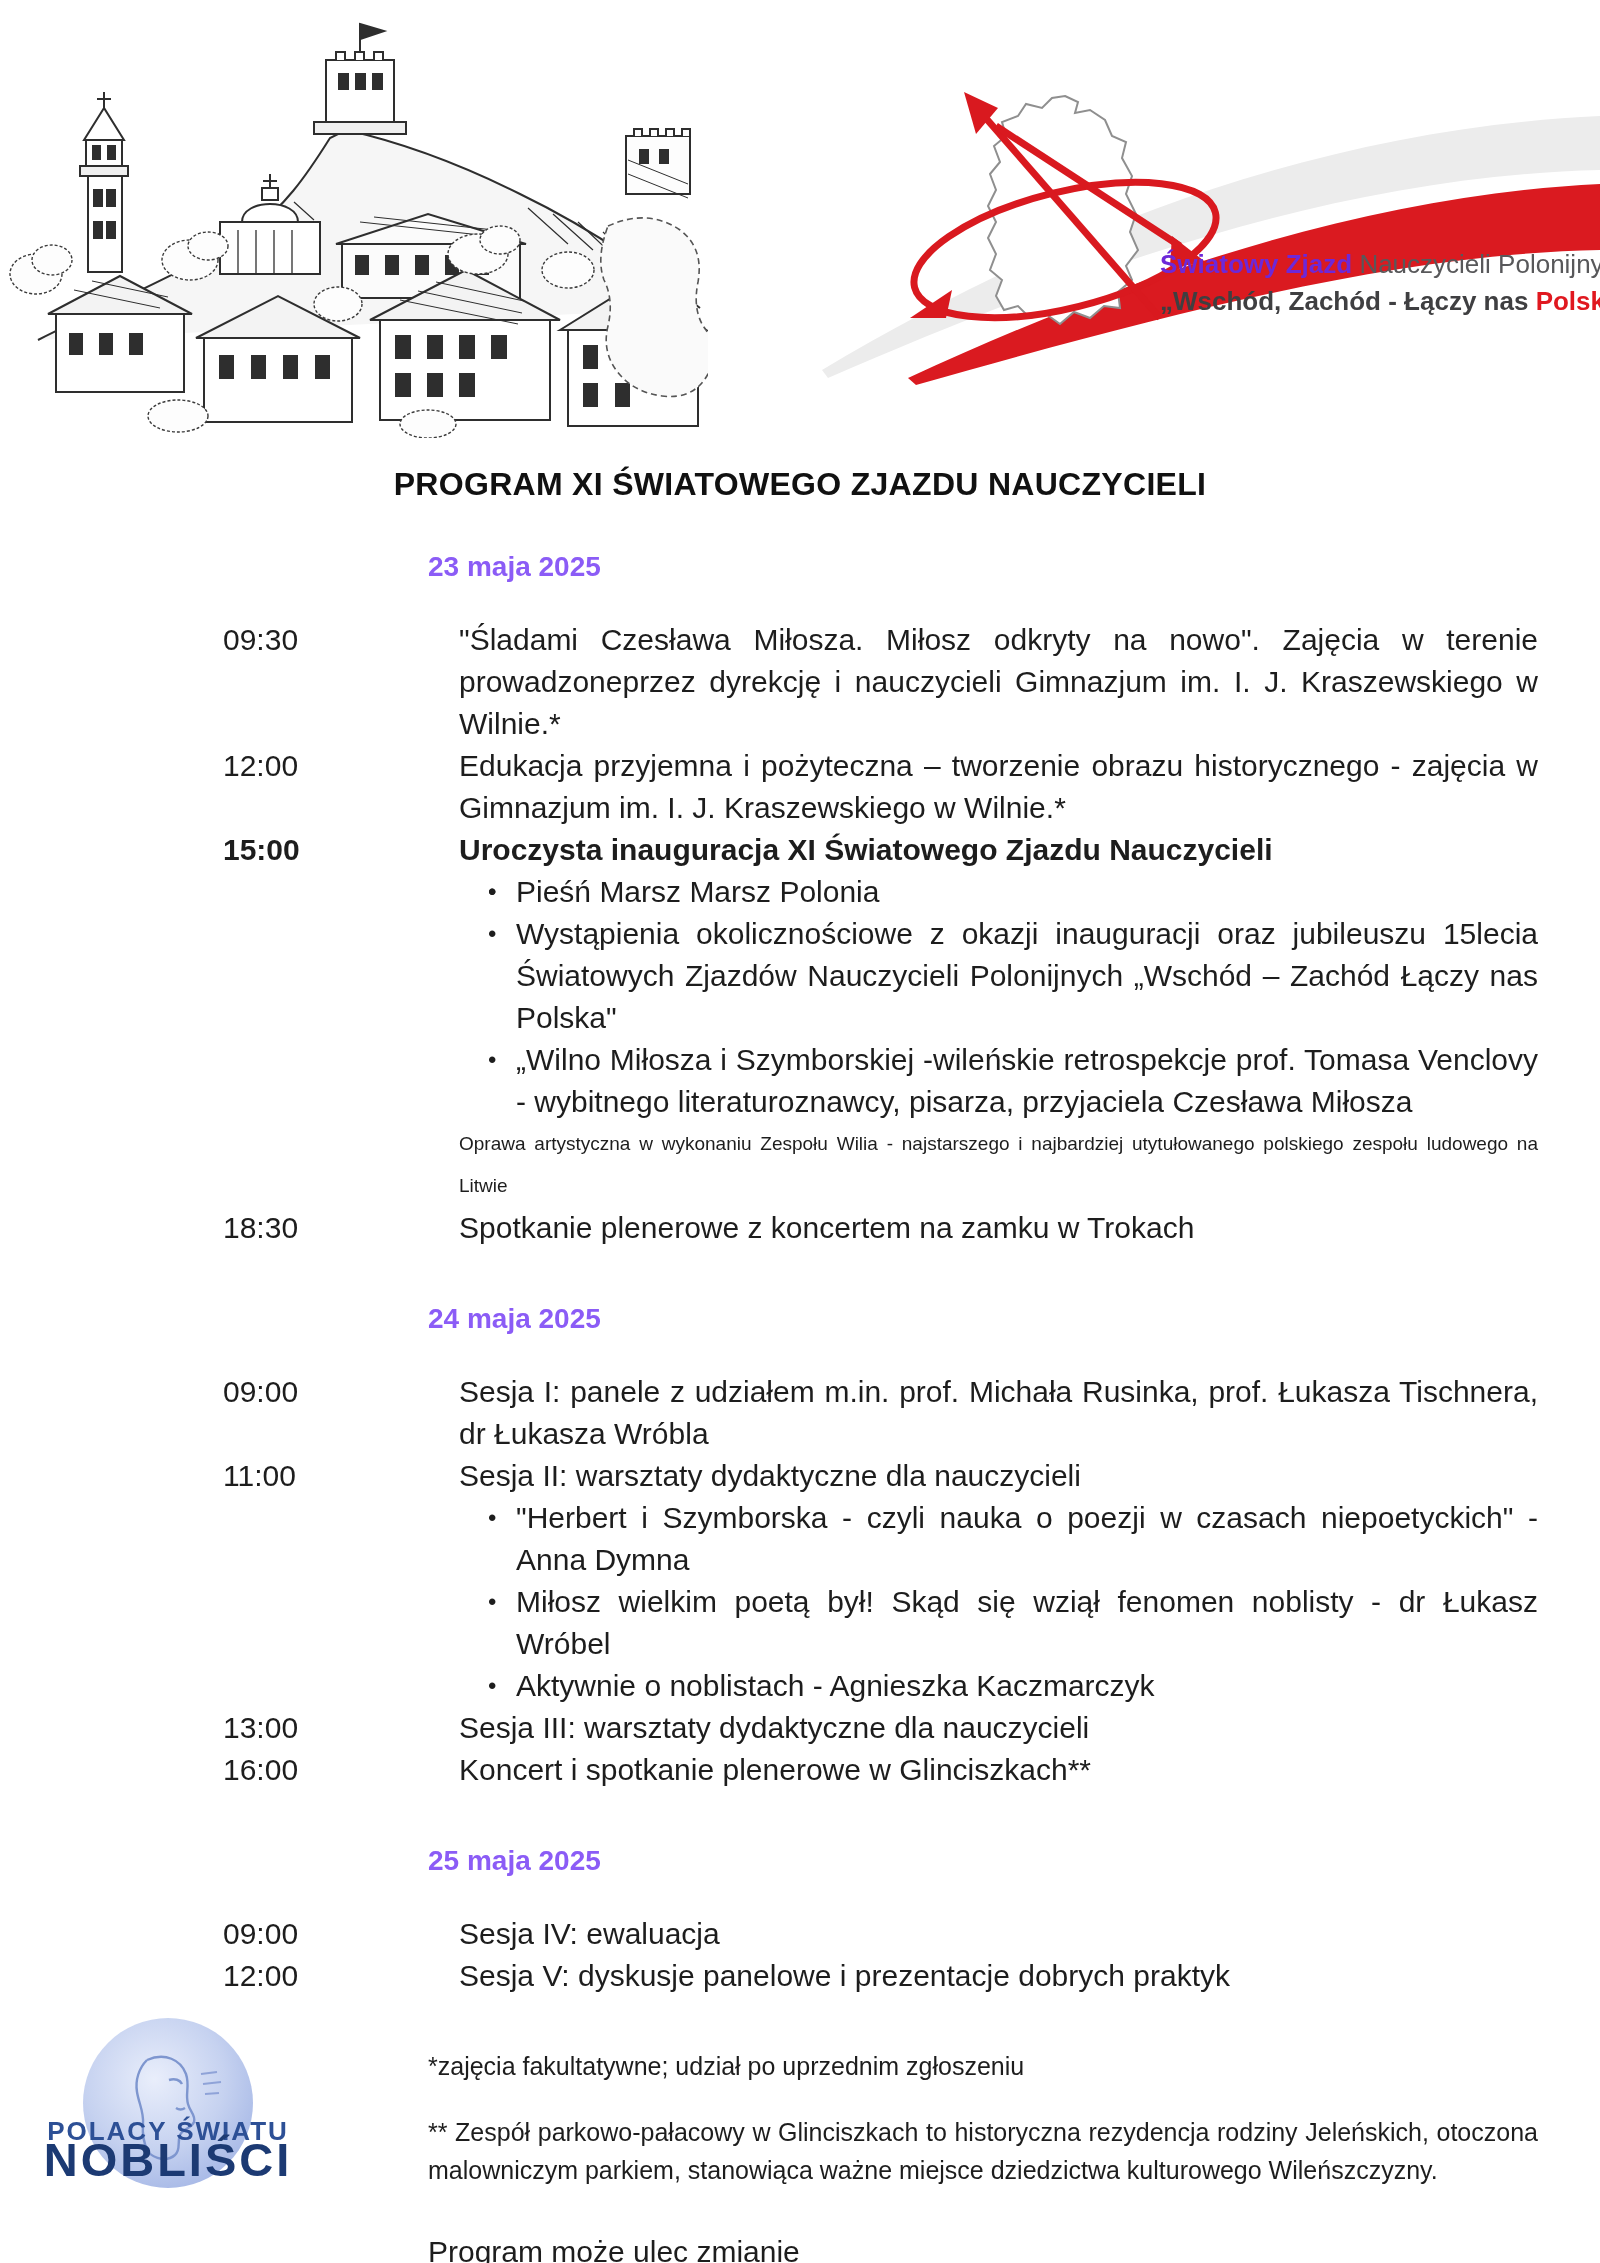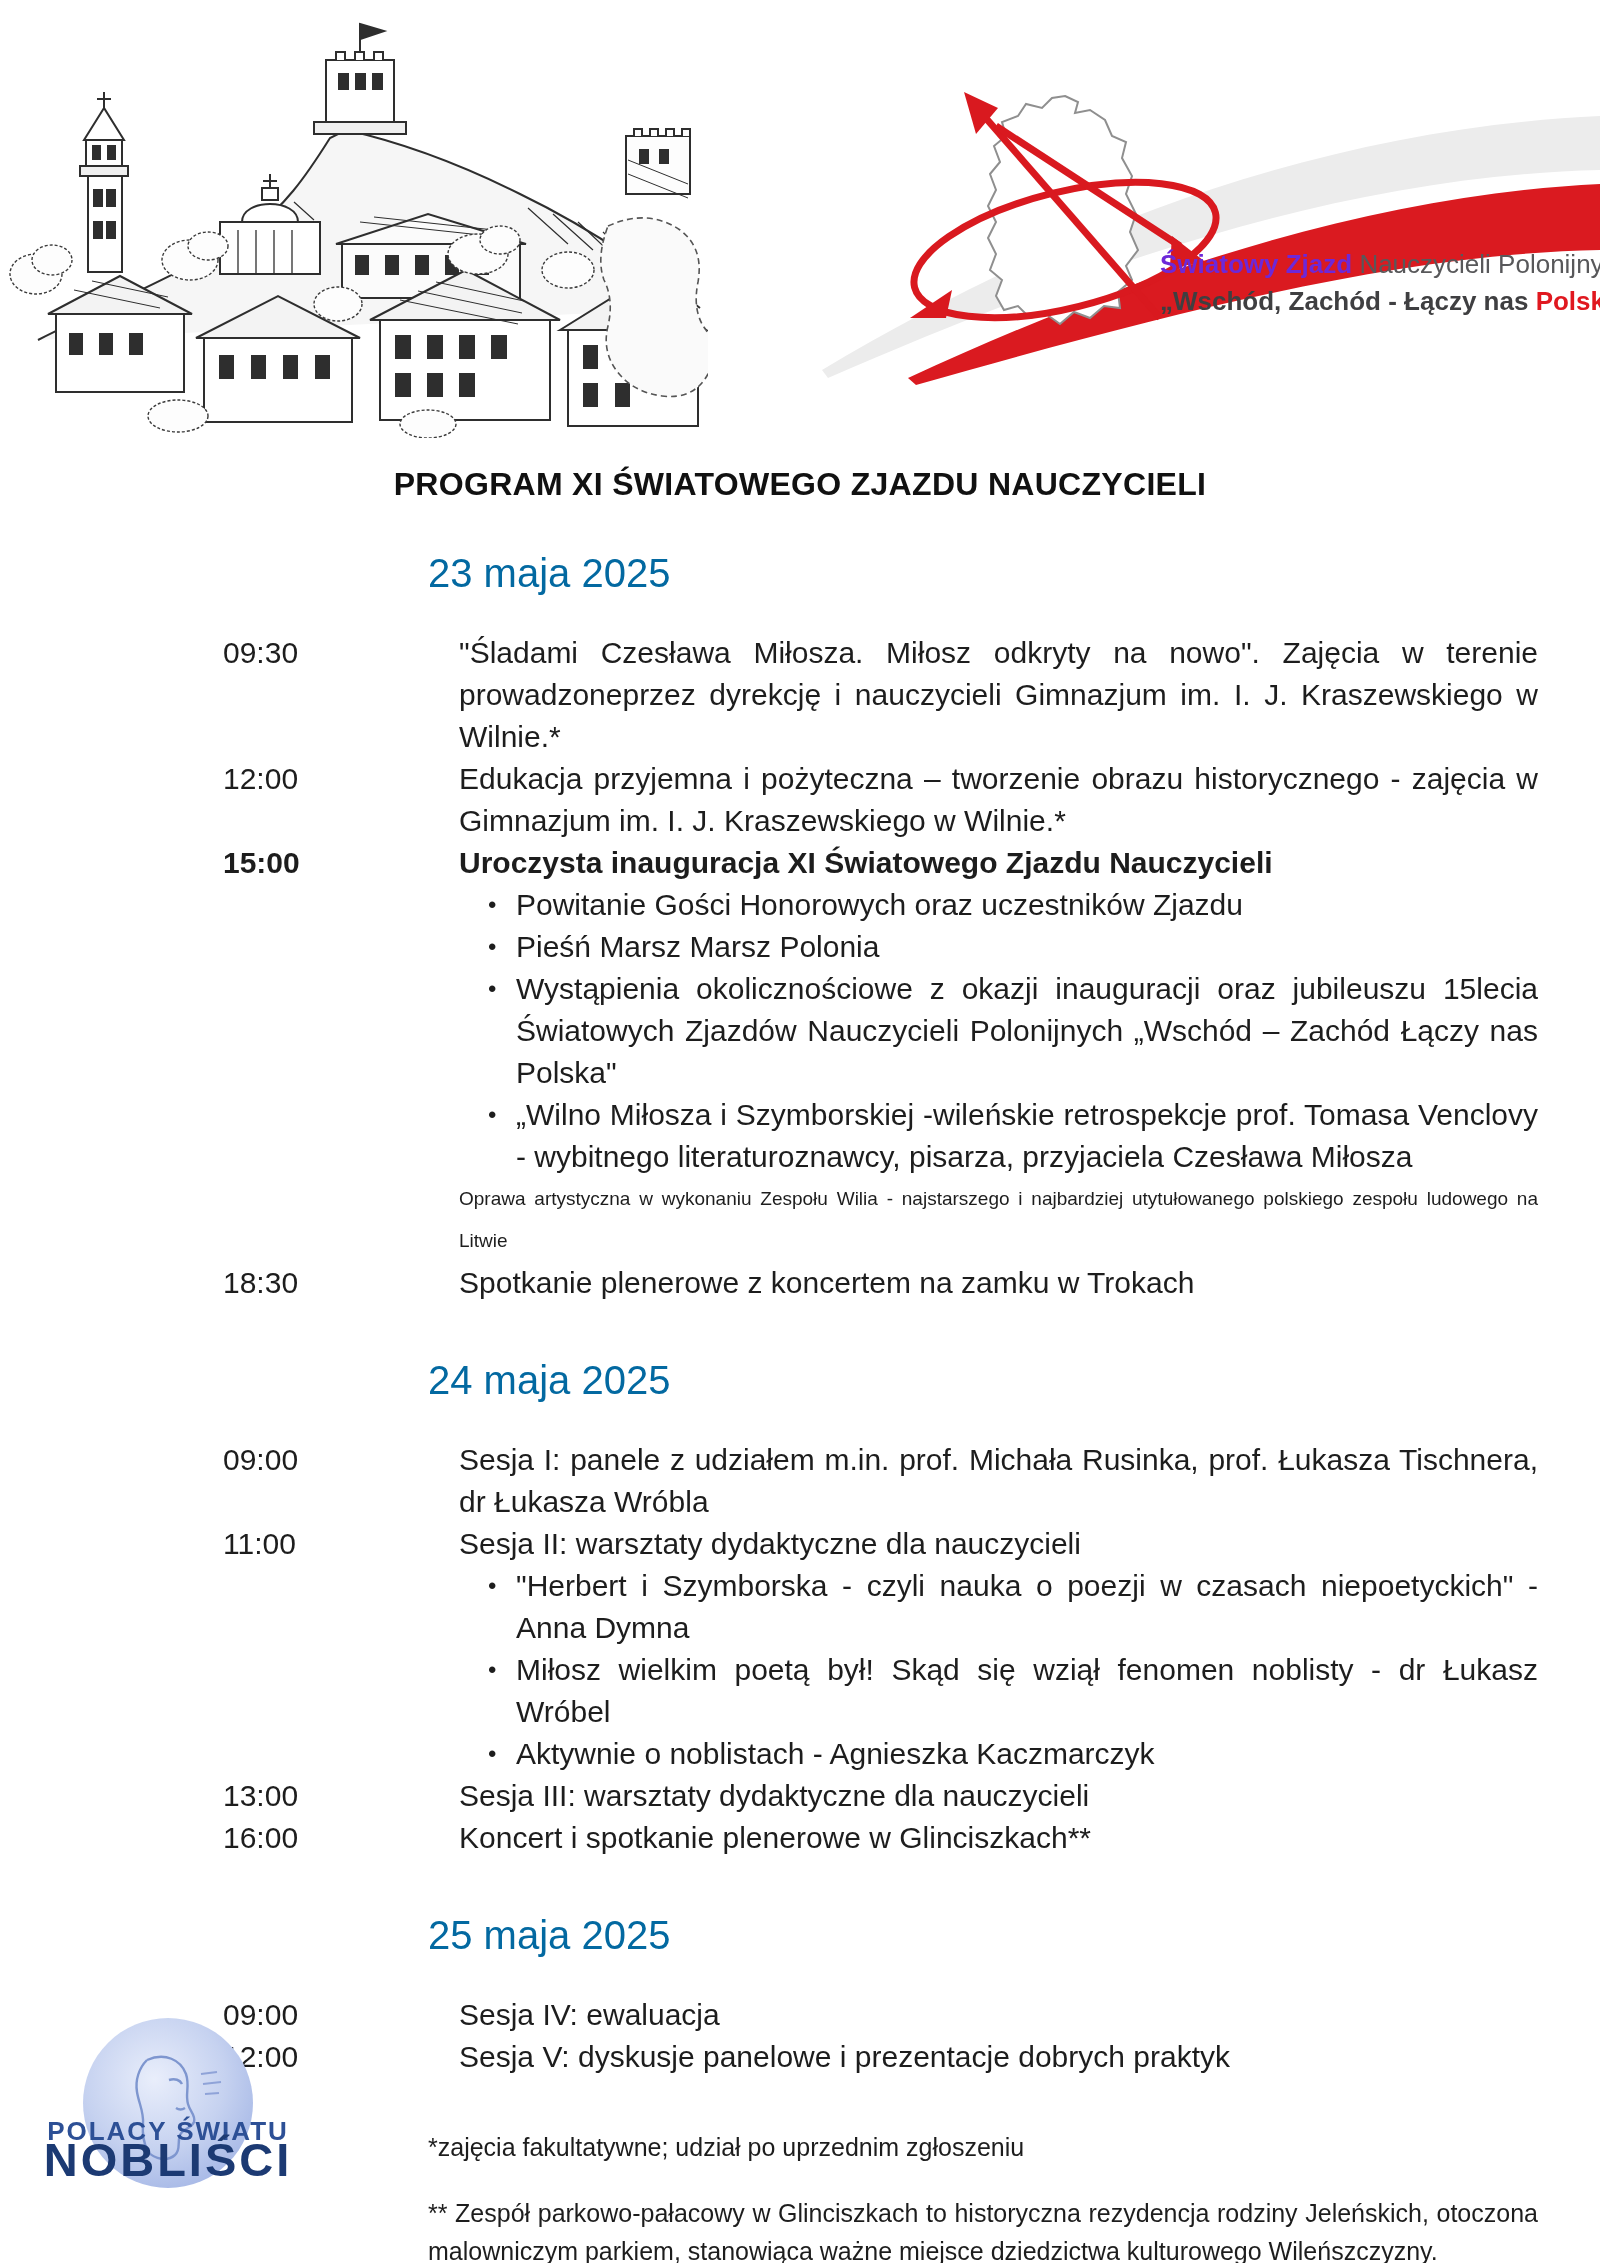--- a/index.html
+++ b/index.html
@@ -12,21 +12,21 @@
   .town-art{position:absolute;left:8px;top:8px;}
   .congress-art{position:absolute;left:560px;top:18px;}
   .tagline{position:absolute;left:1160px;top:246px;font-size:26px;line-height:37px;color:#58585a;white-space:nowrap;}
   .tagline .tl-bold{font-weight:bold;color:#6d28d9;}
   .tagline .tl-line2{font-weight:bold;color:#3f3f41;}
   .tagline .tl-accent{color:#e0181f;font-weight:bold;}
   
   .doc-title{margin:20px 0 0 0;text-align:center;font-weight:bold;font-size:32px;letter-spacing:.3px;color:#111;}
   
   .program{padding:24px 62px 0 223px;}
-  .day-heading{margin:54px 0 36px 205px;font-size:40px;font-weight:normal;color:#0369a1;}
+  .day-heading{margin:54px 0 36px 205px;font-size:28px;font-weight:bold;color:#8b5cf6;}
   .day-heading.first{margin-top:24px;}
   .prog-row{display:grid;grid-template-columns:205px 1fr;gap:31px;}
   .time-label{font-size:30px;line-height:42px;}
   .row-text{font-size:30px;line-height:42px;text-align:justify;}
   .prog-row.emph .time-label,.prog-row.emph .row-text{font-weight:bold;text-align:left;}
   ul.bullets{margin:0;padding:0 0 0 29px;list-style:none;font-weight:normal;}
   ul.bullets li{position:relative;padding-left:28px;font-size:30px;line-height:42px;text-align:justify;}
   ul.bullets li .bullet-dot{position:absolute;left:0;top:0;font-size:24px;}
   .after-para{font-size:19px;line-height:42px;text-align:justify;font-weight:normal;}
   
@@ -196,21 +196,21 @@
     <div class="prog-row">
       <div class="time-label">12:00</div>
       <div class="row-text">Edukacja przyjemna i pożyteczna – tworzenie obrazu historycznego - zajęcia w Gimnazjum im. I. J. Kraszewskiego w Wilnie.*</div>
     </div>
 
     <div class="prog-row emph">
       <div class="time-label">15:00</div>
       <div class="row-text">
         <div>Uroczysta inauguracja XI Światowego Zjazdu Nauczycieli</div>
         <ul class="bullets">
-          <li><span class="bullet-dot">•</span><span>Powitanie Gości Honorowych oraz uczestników Zjazdu</span></li>
+          <li><span class="bullet-dot">•</span></li>
           <li><span class="bullet-dot">•</span><span>Pieśń Marsz Marsz Polonia</span></li>
           <li><span class="bullet-dot">•</span><span>Wystąpienia okolicznościowe z okazji inauguracji oraz jubileuszu 15lecia Światowych Zjazdów Nauczycieli Polonijnych „Wschód – Zachód Łączy nas Polska"</span></li>
           <li><span class="bullet-dot">•</span><span>„Wilno Miłosza i Szymborskiej -wileńskie retrospekcje prof. Tomasa Venclovy - wybitnego literaturoznawcy, pisarza, przyjaciela Czesława Miłosza</span></li>
         </ul>
         <div class="after-para">Oprawa artystyczna w wykonaniu Zespołu Wilia - najstarszego i najbardziej utytułowanego polskiego zespołu ludowego na Litwie</div>
       </div>
     </div>
 
     <div class="prog-row">
       <div class="time-label">18:30</div>

